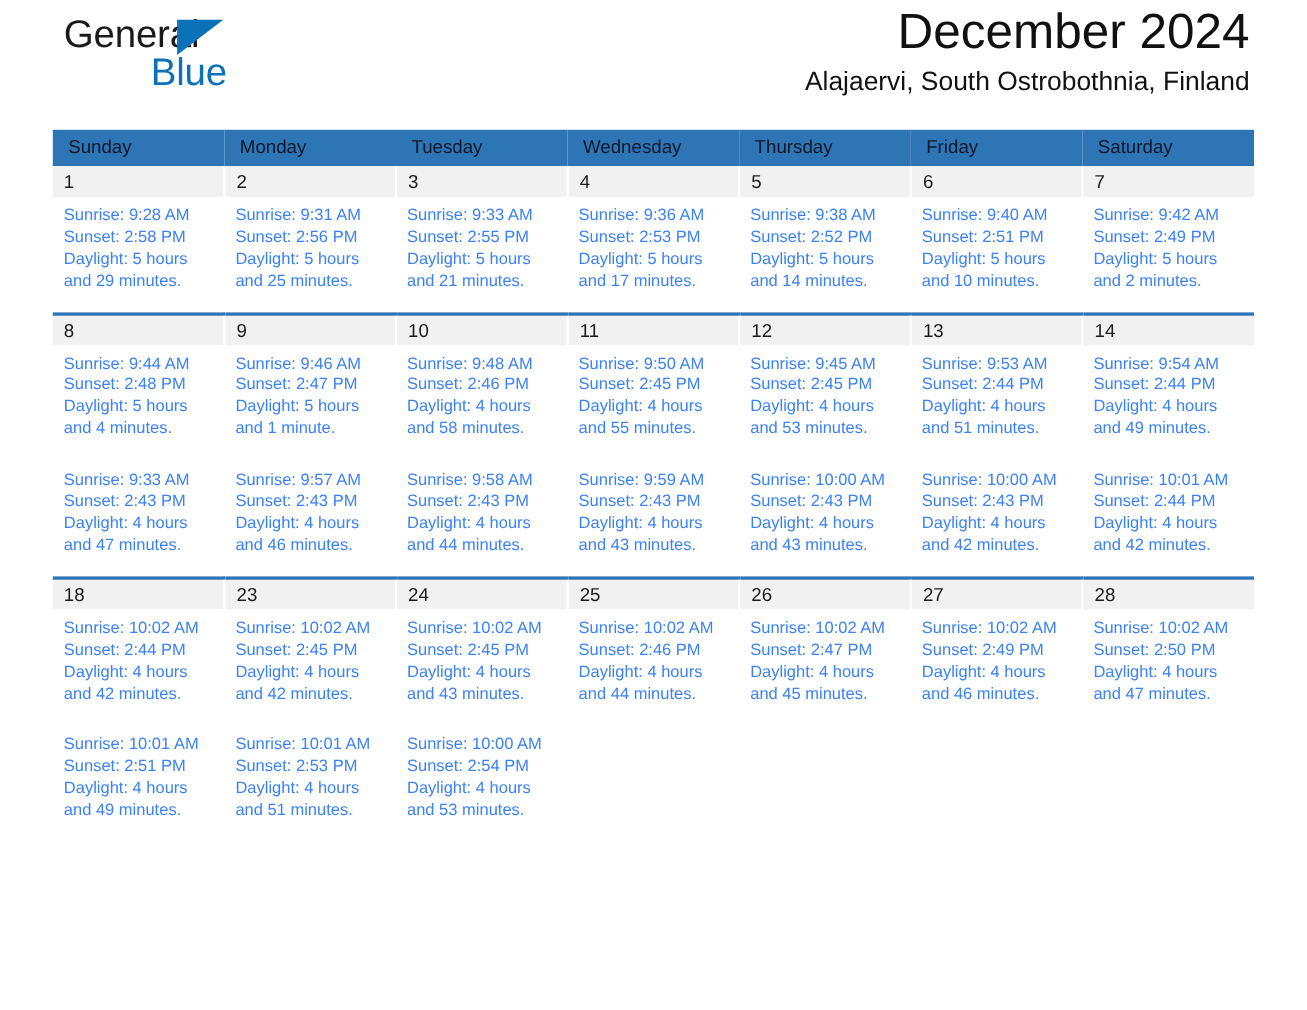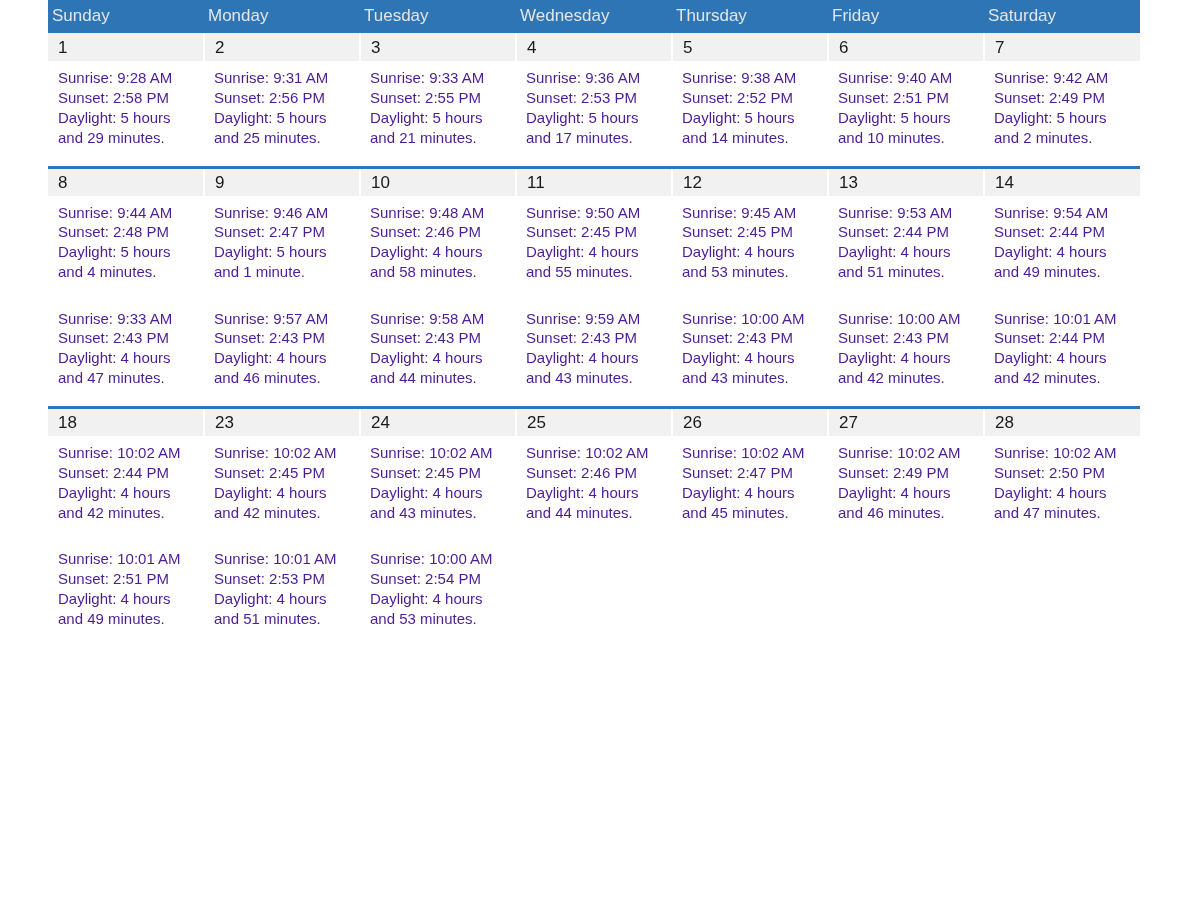--- a/index.html
+++ b/index.html
@@ -88,25 +88,25 @@
   
   .calendar {
     width: 1092px;
     border-collapse: collapse;
     table-layout: fixed;
   }
   .calendar col { width: 14.2857%; }
 
   .dow-row th {
     background: #2e75b6;
-    color: #e5e5e5;
+    color: #0f172a;
     font-size: 17px;
     font-weight: 400;
     text-align: left;
-    padding: 6px 0 7px 4px;
+    padding: 6px 0 7px 14px;
     height: 32px;
     vertical-align: middle;
     border: none;
   }
 
   .daynum-row td {
     background: #f1f1f1;
     border-top: 3px solid #2e75b6;
     border-right: 2px solid #ffffff;
     padding: 4px 0 3px 10px;
@@ -117,31 +117,45 @@
   }
   .daynum-row td:last-child { border-right: none; }
   .daynum-row.first td { border-top: none; }
 
   .detail-row td {
     background: #ffffff;
     vertical-align: top;
     padding: 7px 12px 12px 10px;
     font-size: 15px;
     line-height: 1.33;
-    color: #4c1d95;
+    color: #3b82f6;
     height: 106px;
   }
   .detail-row.short td { height: 100px; }
   .detail-row .line { white-space: nowrap; }
 </style>
 </head>
 <body>
 
 <div class="page">
 
+  <div class="masthead">
+
+    <div class="brand">
+      <span class="brand-general">General</span>
+      <span class="brand-tri"></span>
+      <span class="brand-blue">Blue</span>
+    </div>
+
+    <div class="title-block">
+      <div class="cal-title">December 2024</div>
+      <div class="cal-subtitle">Alajaervi, South Ostrobothnia, Finland</div>
+    </div>
+
+  </div>
 
   <table class="calendar">
     <colgroup>
       <col>
         <col>
         <col>
         <col>
         <col>
         <col>
         <col>

